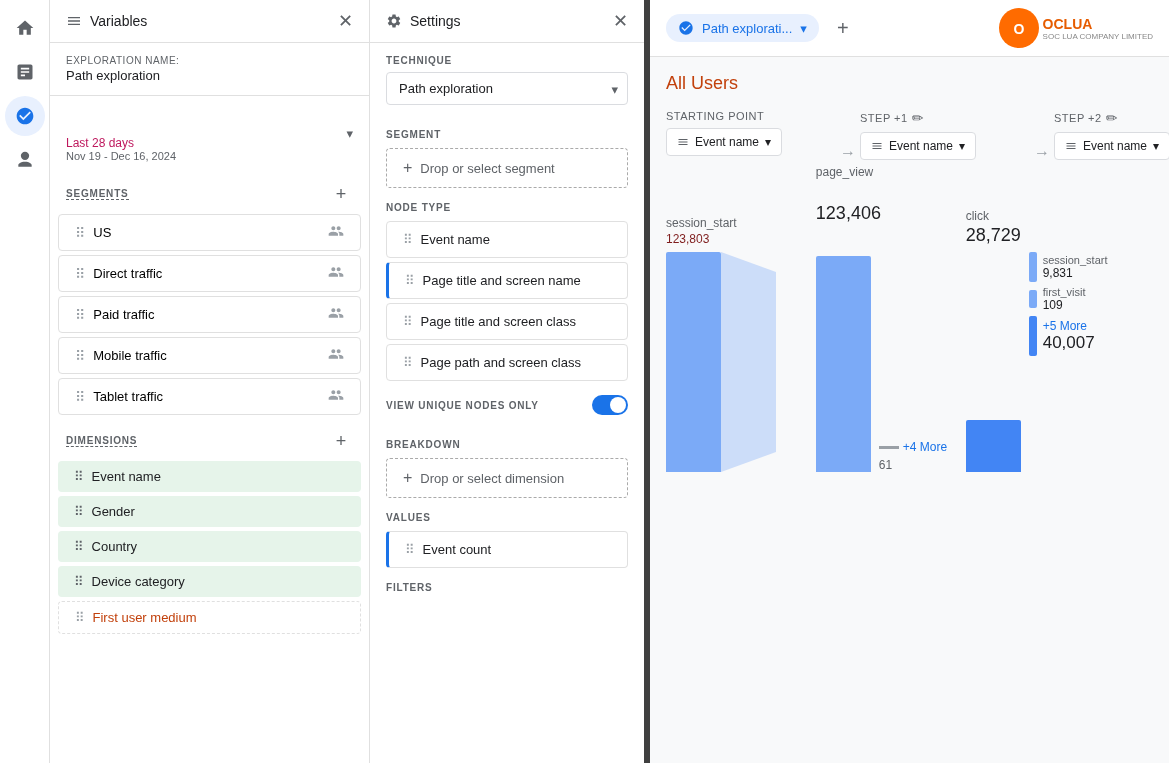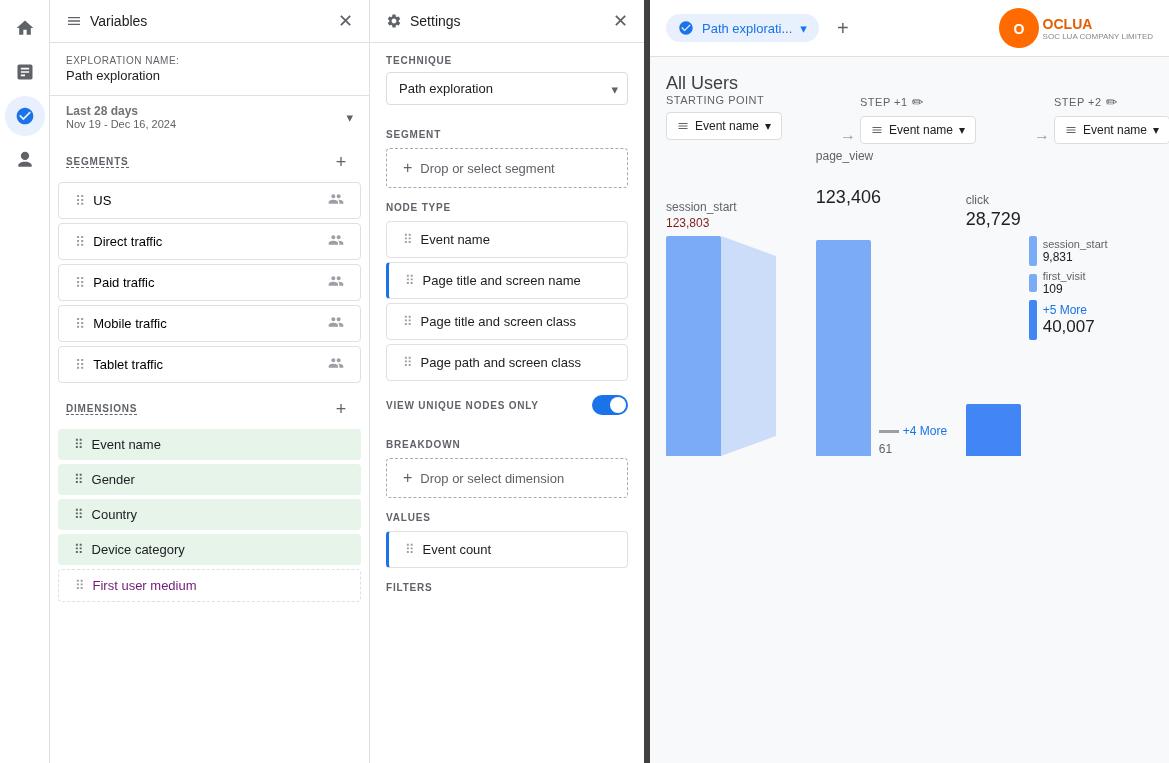--- a/index.html
+++ b/index.html
@@ -78,21 +78,21 @@
       padding: 0 16px 12px;
     }
     .date-range {
       display: flex;
       align-items: center;
       justify-content: space-between;
       padding: 8px 16px;
       cursor: pointer;
       border-top: 1px solid #e0e0e0;
     }
-    .date-range-text { font-size: 12px; color: #737373; font-weight: 700; }
+    .date-range-text { font-size: 12px; color: #be185d; font-weight: 400; margin-top: 32px; }
     .date-range-sub { font-size: 11px; color: #5f6368; }
 
     .section-header {
       display: flex;
       align-items: center;
       justify-content: space-between;
       padding: 12px 16px 6px;
     }
     .section-header-label {
       font-size: 10px;
@@ -322,21 +322,22 @@
     }
 
     .chart-area {
       flex: 1;
       padding: 16px;
       overflow: auto;
     }
     .all-users-label {
       font-size: 18px;
       font-weight: 400;
-      color: #404040;
+      color: #c2410c;
+      margin-bottom: 16px;
     }
     .step-header {
       font-size: 11px;
       color: #5f6368;
       text-transform: uppercase;
       letter-spacing: 0.5px;
       margin-bottom: 6px;
       display: flex;
       align-items: center;
       gap: 4px;
@@ -510,21 +511,21 @@
   <div class="dimension-item">
     <span style="color:#5f6368;">⠿</span>
     <span>Country</span>
   </div>
   <div class="dimension-item">
     <span style="color:#5f6368;">⠿</span>
     <span>Device category</span>
   </div>
   <div class="dimension-item placeholder">
     <span style="color:#9aa0a6;">⠿</span>
-    <span style="color:#701a75;">First user medium</span>
+    <span style="color:#c2410c;">First user medium</span>
   </div>
 </div>
 
 <div class="settings-panel">
   <div class="panel-header">
     <div class="panel-title">
       <svg width="16" height="16" viewBox="0 0 24 24" fill="#5f6368">
           <path d="M19.14,12.94c0.04-0.3,0.06-0.61,0.06-0.94c0-0.32-0.02-0.64-0.07-0.94l2.03-1.58c0.18-0.14,0.23-0.41,0.12-0.61 l-1.92-3.32c-0.12-0.22-0.37-0.29-0.59-0.22l-2.39,0.96c-0.5-0.38-1.03-0.7-1.62-0.94L14.4,2.81c-0.04-0.24-0.24-0.41-0.48-0.41 h-3.84c-0.24,0-0.43,0.17-0.47,0.41L9.25,5.35C8.66,5.59,8.12,5.92,7.63,6.29L5.24,5.33c-0.22-0.08-0.47,0-0.59,0.22L2.74,8.87 C2.62,9.08,2.66,9.34,2.86,9.48l2.03,1.58C4.84,11.36,4.8,11.69,4.8,12s0.02,0.64,0.07,0.94l-2.03,1.58 c-0.18,0.14-0.23,0.41-0.12,0.61l1.92,3.32c0.12,0.22,0.37,0.29,0.59,0.22l2.39-0.96c0.5,0.38,1.03,0.7,1.62,0.94l0.36,2.54 c0.05,0.24,0.24,0.41,0.48,0.41h3.84c0.24,0,0.44-0.17,0.47-0.41l0.36-2.54c0.59-0.24,1.13-0.56,1.62-0.94l2.39,0.96 c0.22,0.08,0.47,0,0.59-0.22l1.92-3.32c0.12-0.22,0.07-0.47-0.12-0.61L19.14,12.94z M12,15.6c-1.98,0-3.6-1.62-3.6-3.6 s1.62-3.6,3.6-3.6s3.6,1.62,3.6,3.6S13.98,15.6,12,15.6z"></path>
         </svg>
       <span>Settings</span>

